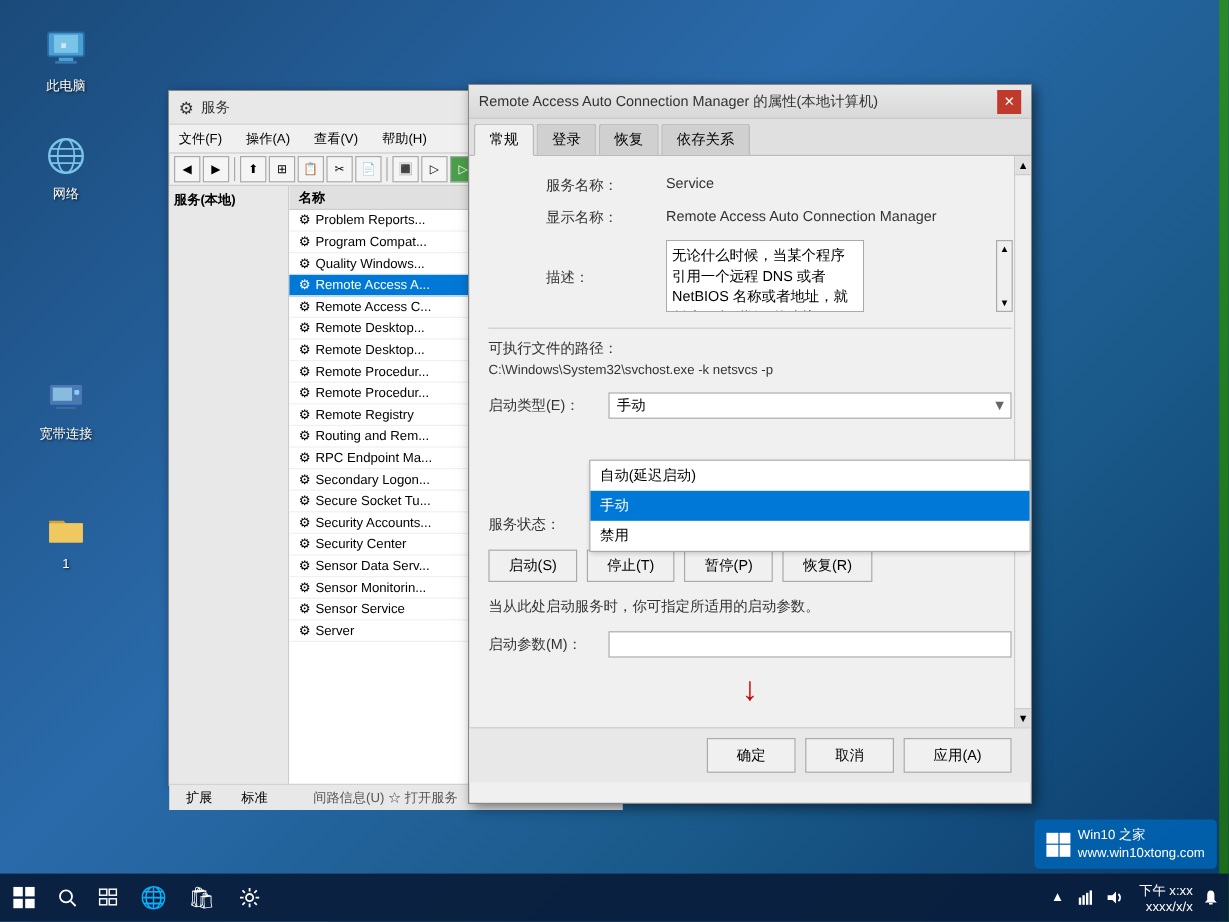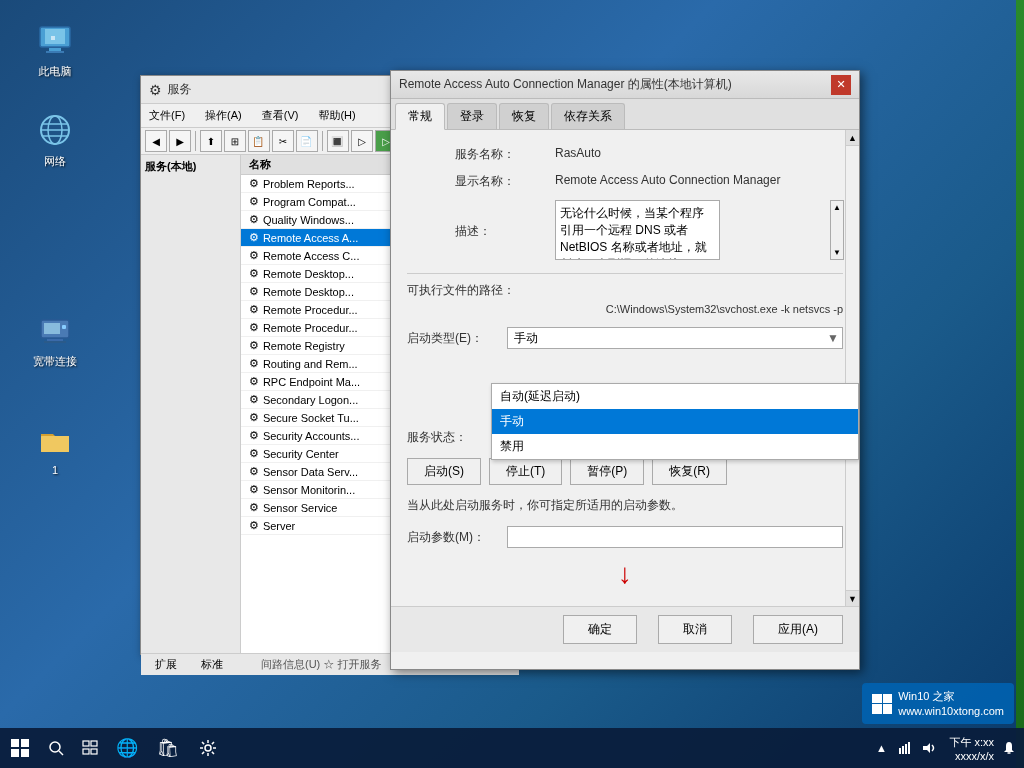--- a/index.html
+++ b/index.html
@@ -355,21 +355,20 @@
       margin: 8px 0;
     }
     .form-path-label {
       margin-bottom: 4px;
       color: #333;
     }
     .form-path-value {
       color: #333;
       margin-bottom: 12px;
       font-size: 11px;
-      text-align: right;
     }
     .startup-row {
       display: flex;
       align-items: center;
       margin-bottom: 10px;
     }
     .startup-label {
       width: 100px;
       color: #333;
     }
@@ -455,21 +454,21 @@
     .param-input {
       flex: 1;
       border: 1px solid #aaa;
       padding: 3px 6px;
       font-size: 12px;
     }
     .dialog-footer {
       padding: 8px 16px;
       display: flex;
       justify-content: flex-end;
-      gap: 21px;
+      gap: 8px;
       border-top: 1px solid #ccc;
       background: #e8e8e8;
     }
     .footer-btn {
       padding: 5px 24px;
       border: 1px solid #aaa;
       background: #f0f0f0;
       cursor: pointer;
       font-size: 12px;
     }
@@ -706,21 +705,21 @@
       <div class="dialog-tab active">常规</div>
       <div class="dialog-tab">登录</div>
       <div class="dialog-tab">恢复</div>
       <div class="dialog-tab">依存关系</div>
     </div>
     <div style="flex:1; overflow:hidden; position:relative;">
       <div class="dialog-body">
 
         <div class="form-row">
           <span class="form-label">服务名称：</span>
-          <span class="form-value">RasAuto</span>
+          <span class="form-value">Service</span>
         </div>
 
         <div class="form-row">
           <span class="form-label">显示名称：</span>
           <span class="form-value">Remote Access Auto Connection Manager</span>
         </div>
 
         <div class="form-row" style="align-items:center;">
           <span class="form-label">描述：</span>
           <div style="flex:1; position:relative;">

